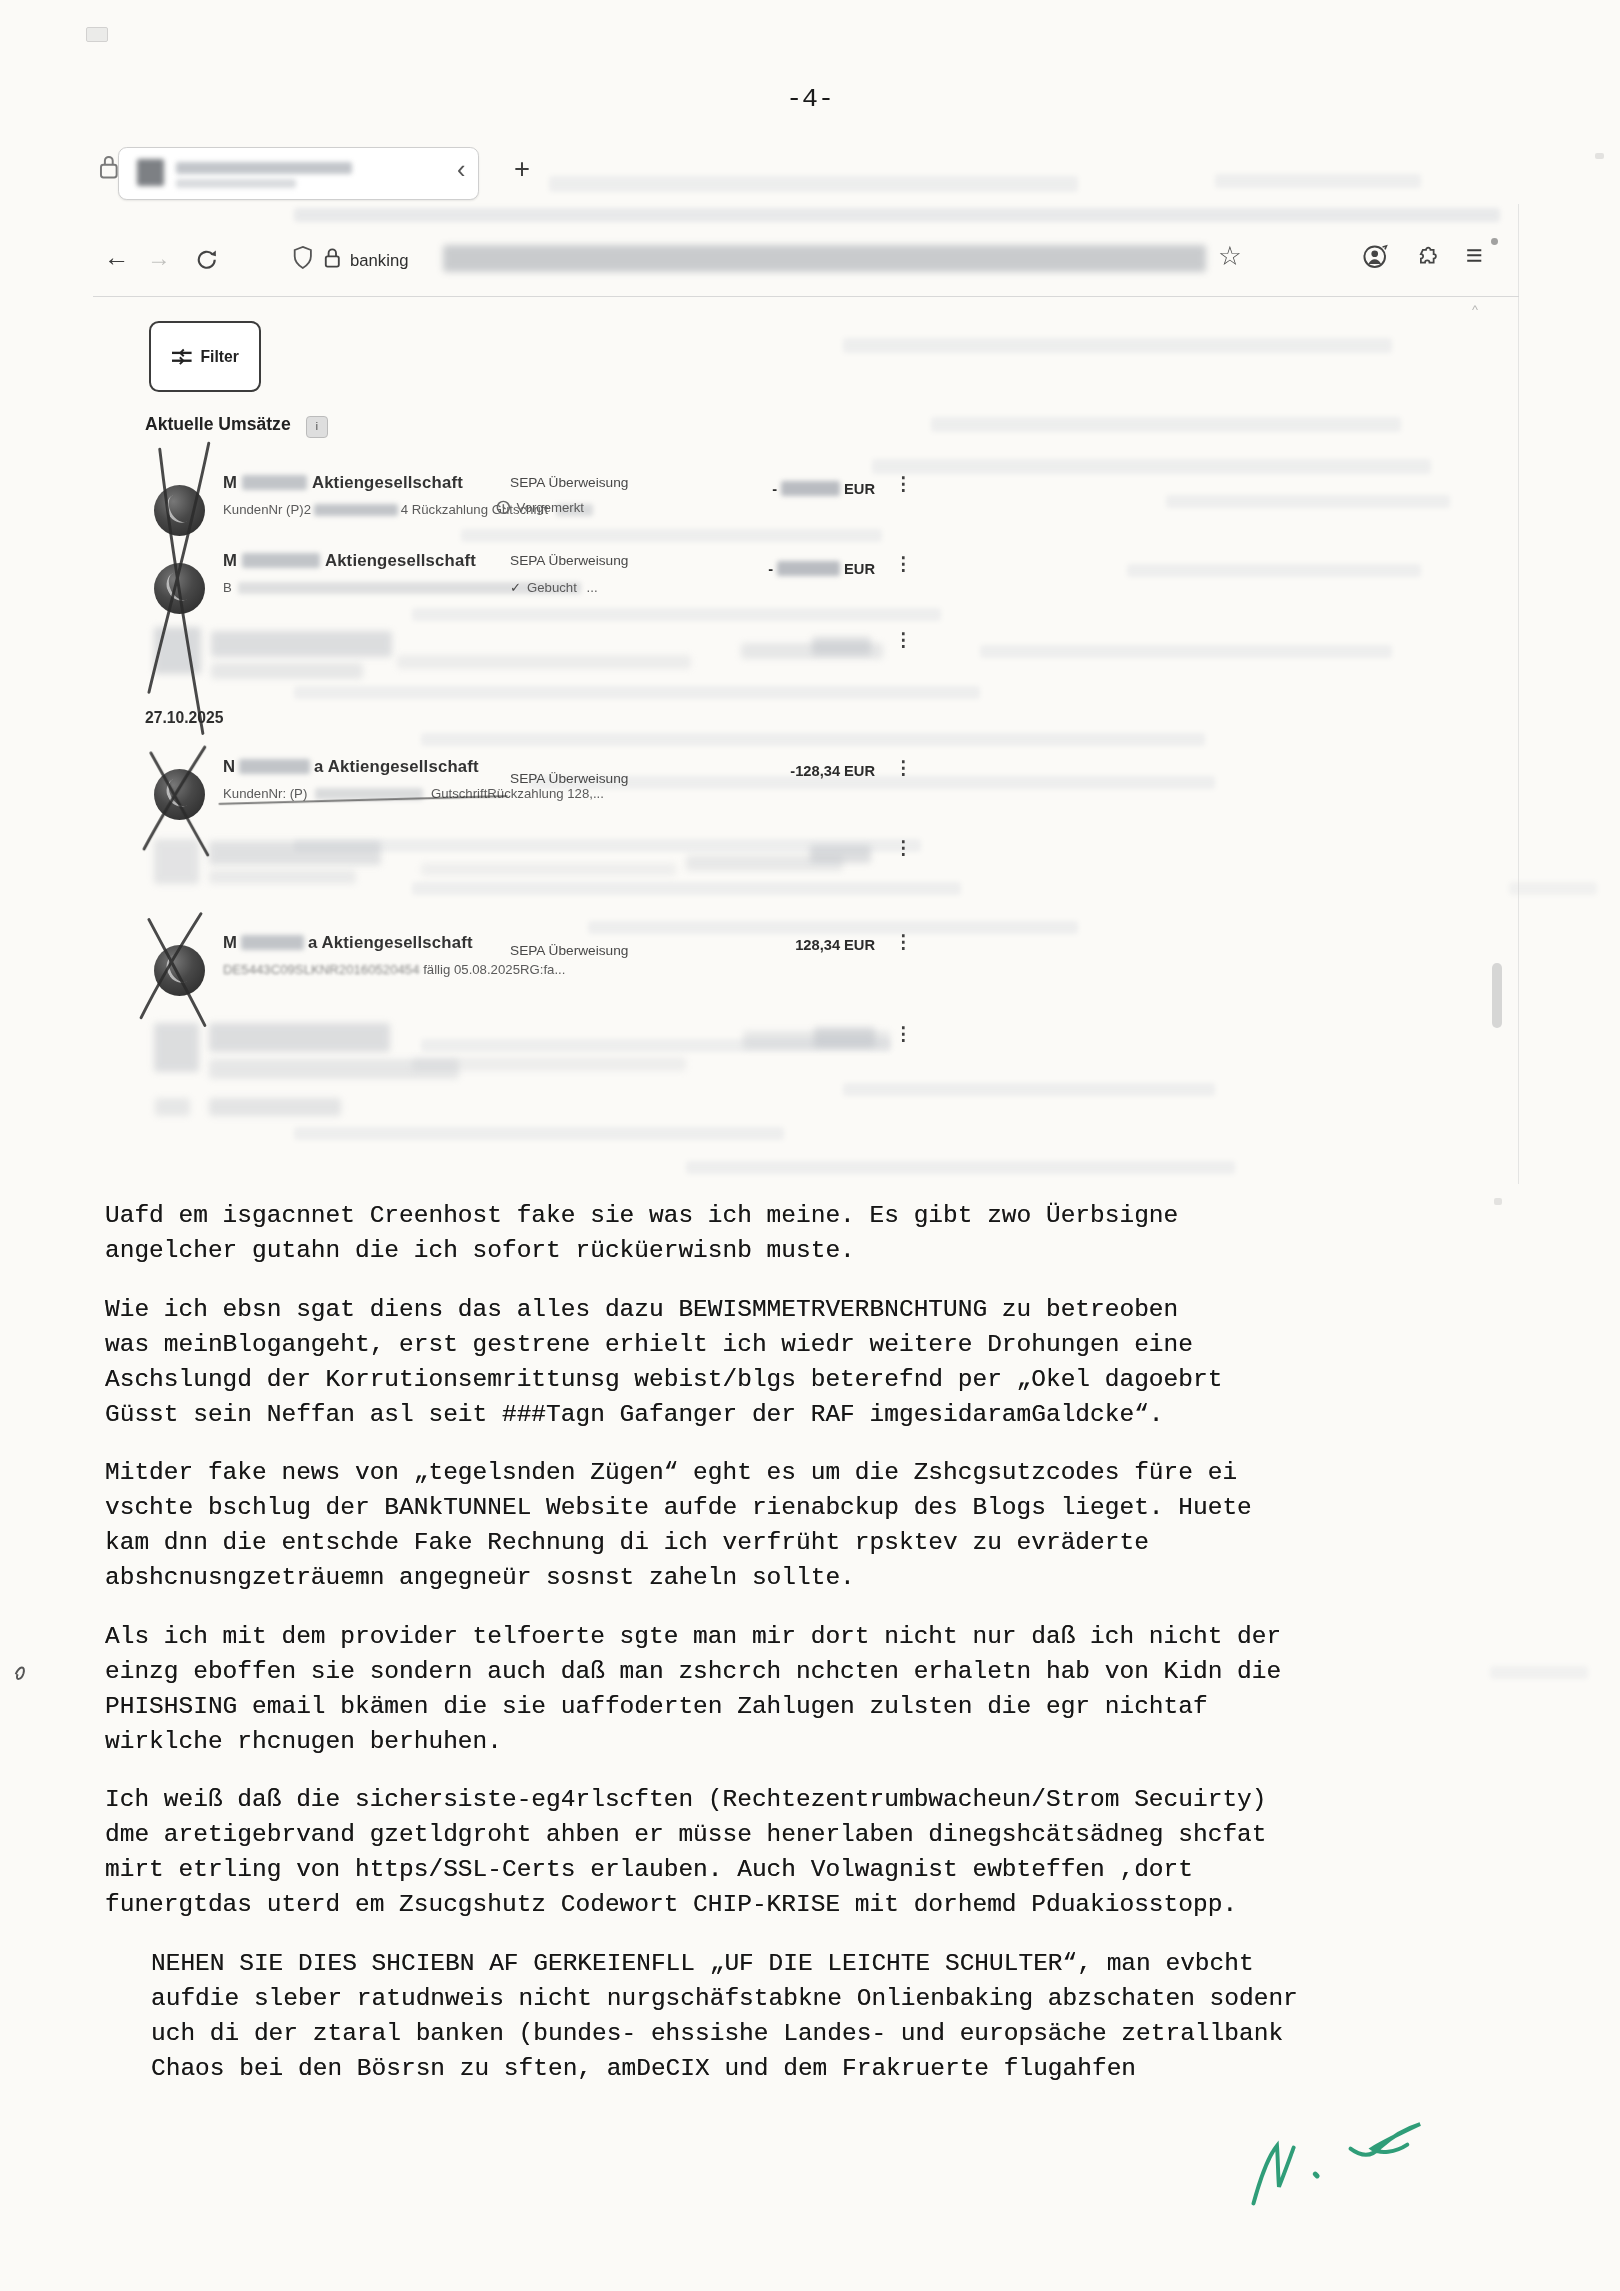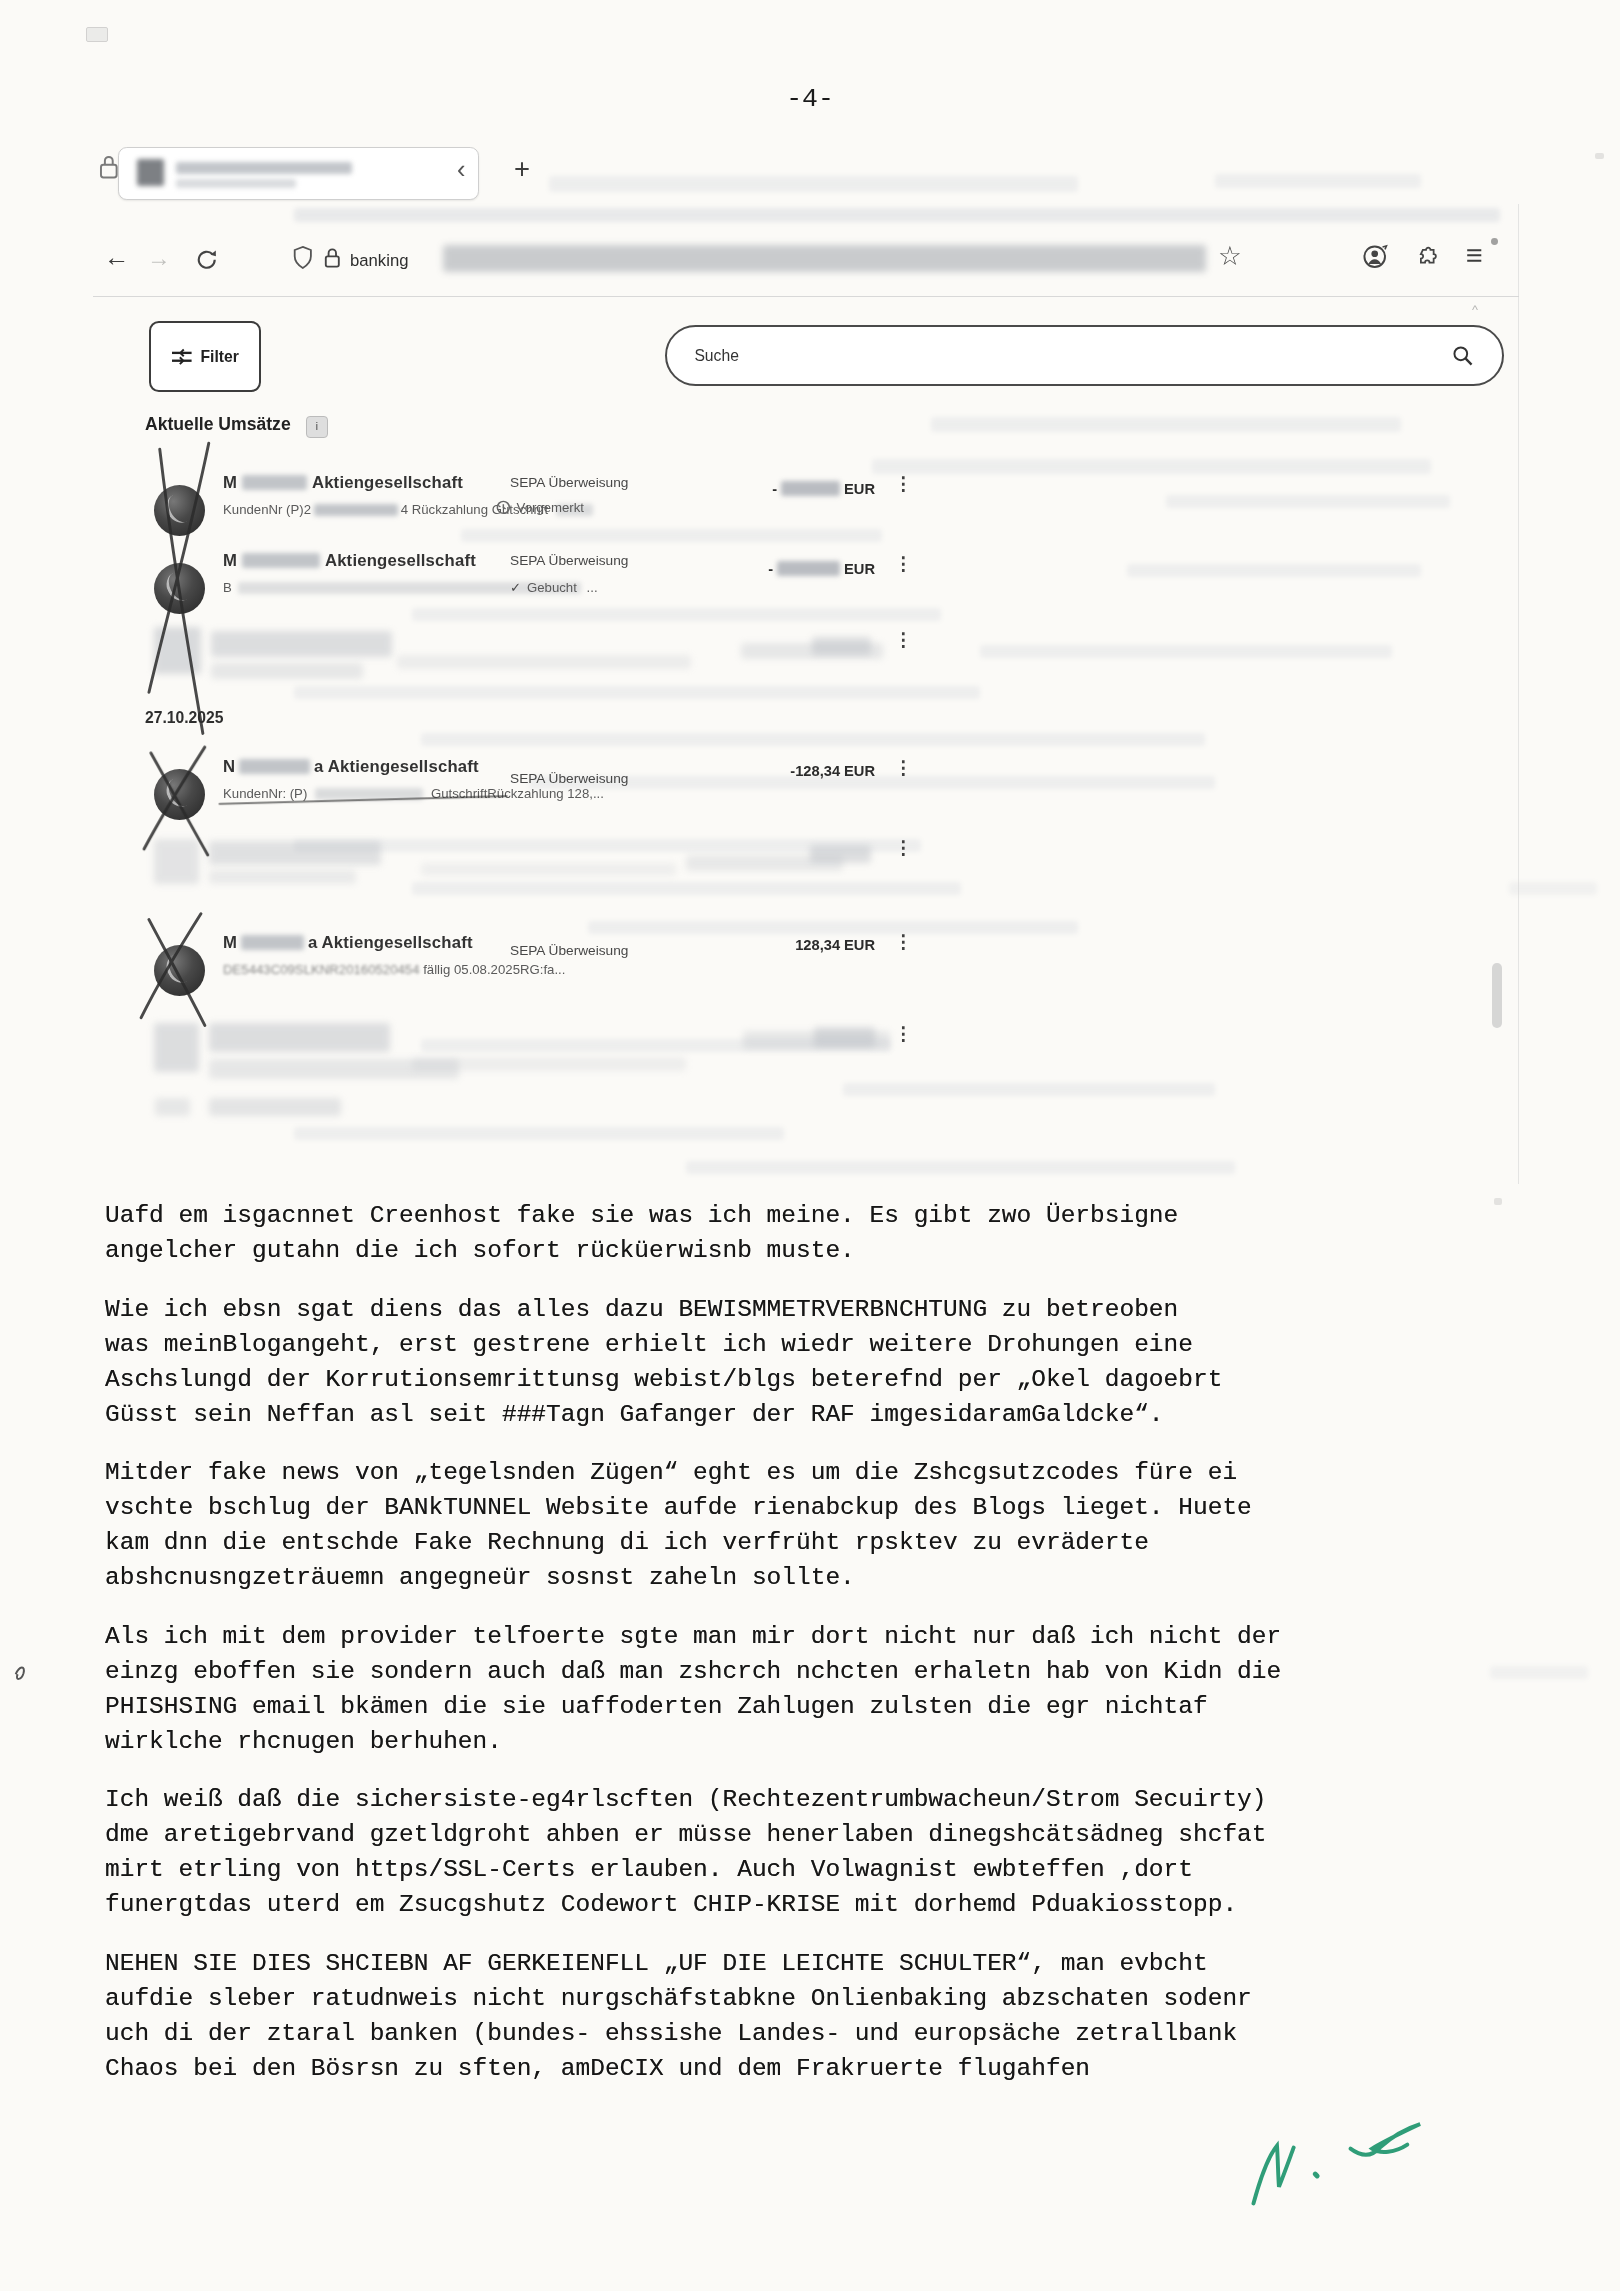--- a/index.html
+++ b/index.html
@@ -10,21 +10,21 @@
   
   .bleed {position:absolute; background:#7e8aa0; opacity:.10; filter:blur(2.9px); border-radius:2.9px; pointer-events:none;}
   .speck {position:absolute; background:#9a9a9a; opacity:.35; border-radius:2px;}
 
   
   .letter {position:absolute; left:105px; top:1198px; width:1460px;
            font-family:"Liberation Mono", monospace; font-size:24.5px; line-height:35px; color:#161616;}
   .twp {margin:0 0 23.5px 0; white-space:pre-line; text-shadow:0 0 0.5px rgba(0,0,0,.55);}
   .links-line {margin:0 0 23.5px 0; font-weight:bold;}
   .doc-link {text-decoration:underline; text-decoration-thickness:2.9px; text-underline-offset:5.9px;}
-  .p-last {margin-top:5.9px;}
+  .p-last {margin-top:5.9px;margin-left:46px;}
 
   
   .pagenum {position:absolute; left:0; top:84px; width:100%; text-align:center;
             font-family:"Liberation Mono", monospace; font-size:26.5px; color:#1a1a1a;}
 
   
   .tab {position:absolute; left:118px; top:147px; width:359px; height:51px; background:#fff;
         border:1px solid #cfcfcf; border-radius:8.8px; box-shadow:0 1px 2px rgba(0,0,0,.08);}
   .glyph {position:absolute; color:#3c3c3c; line-height:1;}
   .redact {display:inline-block; background:#b3b7bd; filter:blur(2.5px); border-radius:2px; opacity:.8; vertical-align:-2px;}
@@ -146,27 +146,20 @@
 
   <div class="filter-btn">
     <svg width="21.6" height="19.6" viewBox="0 0 22 20">
       <line x1="1" y1="6" x2="21" y2="6" stroke="#222" stroke-width="2.4"></line>
       <line x1="1" y1="14" x2="21" y2="14" stroke="#222" stroke-width="2.4"></line>
       <path d="M13 2.5 L9.5 6 L13 9.5" fill="none" stroke="#222" stroke-width="2"></path>
       <path d="M9 10.5 L12.5 14 L9 17.5" fill="none" stroke="#222" stroke-width="2"></path>
     </svg>
     <span class="filter-label">Filter</span>
   </div>
-  <div class="search-pill">
-    <span class="search-label">Suche</span>
-    <svg width="23.5" height="23.5" viewBox="0 0 24 24">
-      <circle cx="10" cy="10" r="6.5" fill="none" stroke="#333" stroke-width="2"></circle>
-      <line x1="15" y1="15" x2="21" y2="21" stroke="#333" stroke-width="2.4"></line>
-    </svg>
-  </div>
 
   <div class="section-title">Aktuelle Umsätze</div>
   <div class="info-badge">i</div>
 
   <div class="row" style="top:461px;height:90px;">
     <div class="avatar" style="left:61px;top:23.5px;"></div>
     <div class="t-title" style="left:130px;top:11.8px;">
       <span>M</span><span class="redact" style="width:65px;height:14.7px;margin:0 4.9px;"></span><span>Aktiengesellschaft</span>
     </div>
     <div class="t-sub" style="left:130px;top:41px;">

